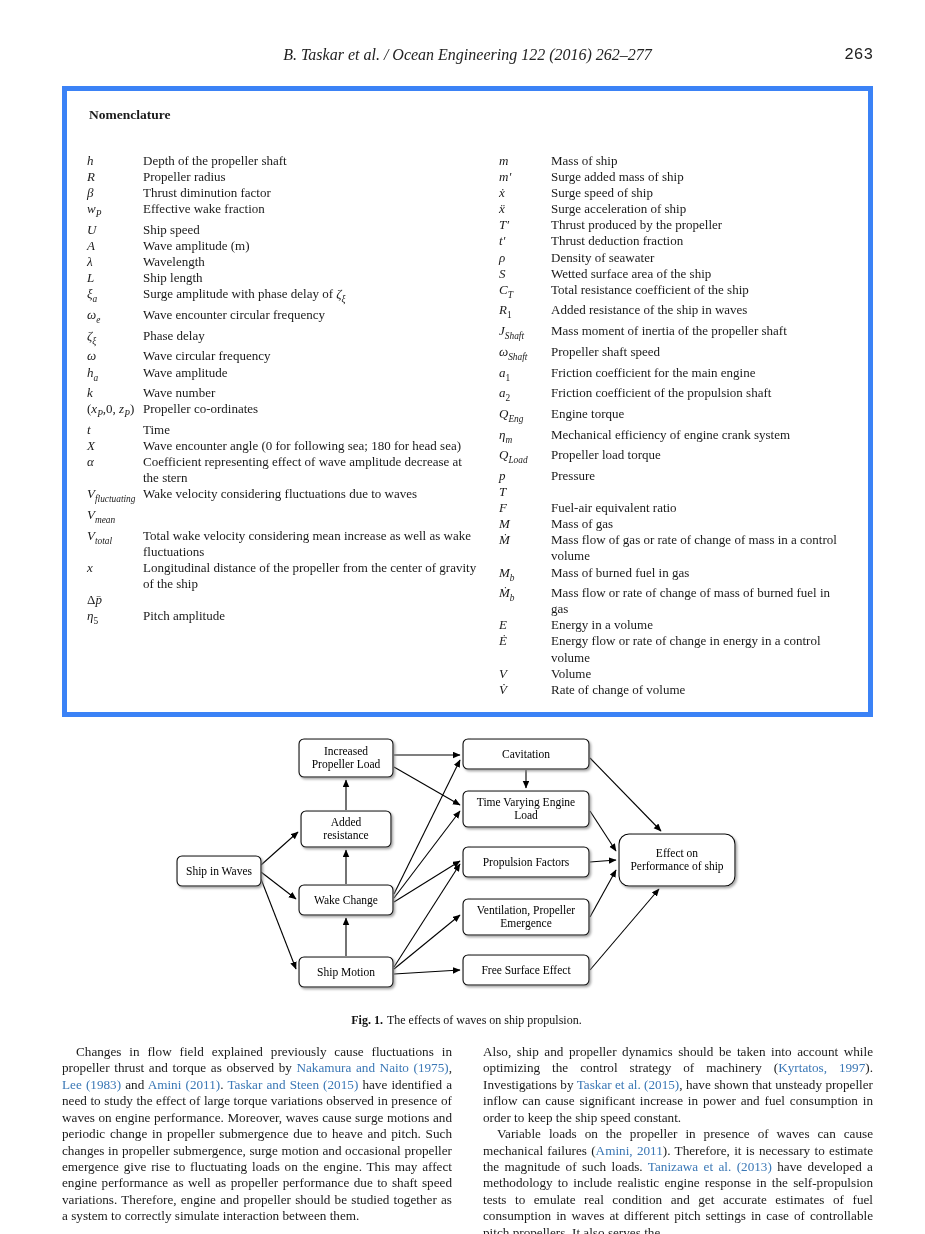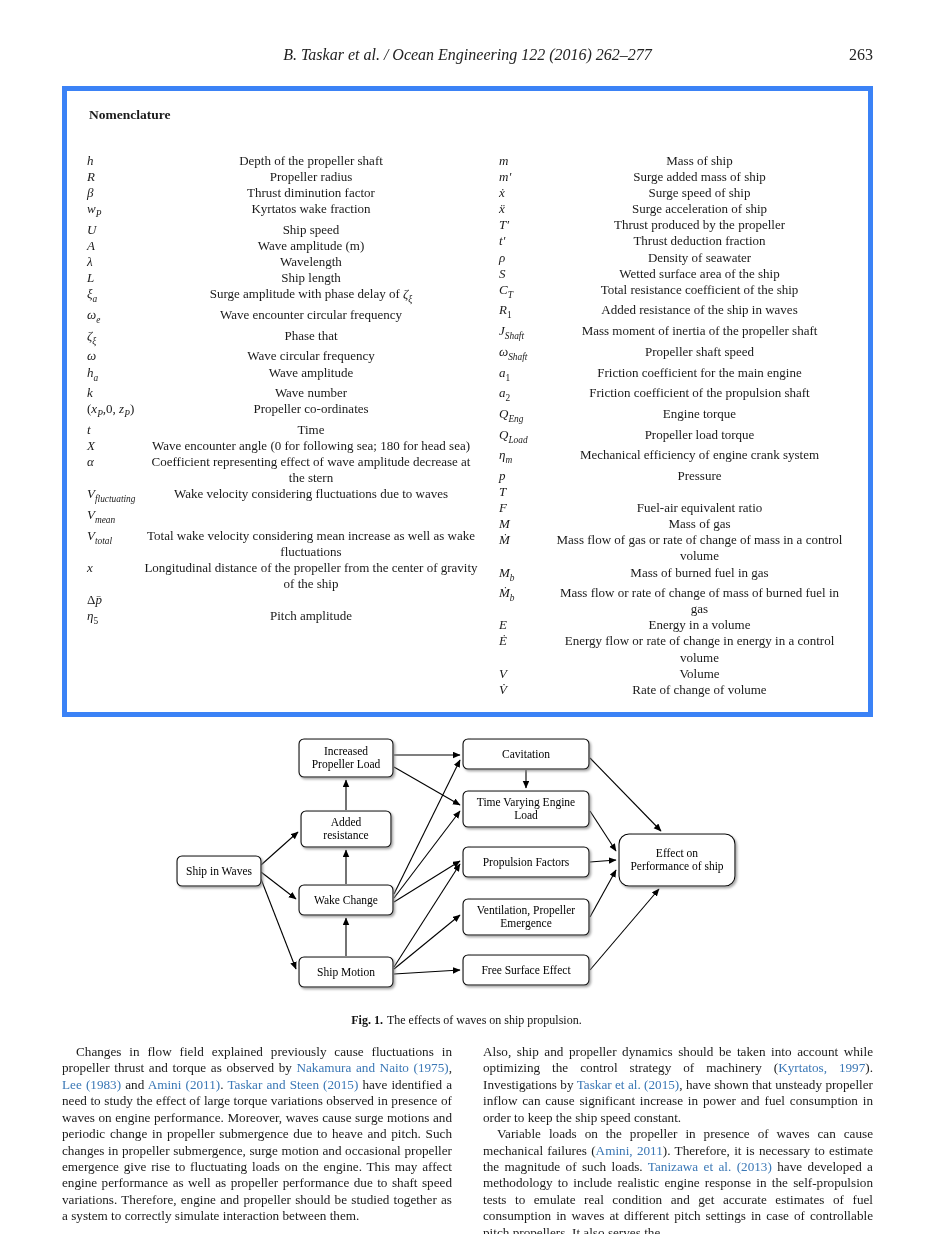--- a/index.html
+++ b/index.html
@@ -6,34 +6,34 @@
   body{
     width:925px;height:1234px;overflow:hidden;background:#ffffff;
     font-family:"Liberation Serif", serif;color:#1a1a1a;
     -webkit-font-smoothing:antialiased;
   }
   
   .running-head{
     margin:46px 52px 0 62px;position:relative;
     font-size:16px;font-style:italic;text-align:center;color:#222;
   }
-  .page-num{position:absolute;right:0;top:0;font-style:normal;}
+  .page-num{position:absolute;right:0;top:0;font-style:normal;font-family:Liberation Mono, monospace;}
   
   .nom-box{
     margin:22px 52px 0 62px;border:5px solid #3b82f6;
     padding:16px 20px 14px 20px;box-sizing:border-box;
   }
   .nom-title{font-weight:bold;font-size:13.5px;margin:0 0 30px 2px;}
   .nom-cols{display:flex;gap:20px;font-size:13px;line-height:16.1px;}
   .nom-col-left{width:392px;flex:0 0 392px;}
   .nom-col-right{flex:1;}
   .nom-row{display:flex;}
   .nom-sym{flex:0 0 56px;white-space:nowrap;}
   .nom-col-right .nom-sym{flex:0 0 52px;}
-  .nom-def{flex:1;text-align:center;}
+  .nom-def{flex:1;}
   sub{font-size:72%;}
   
   .fig-wrap{margin-top:14px;text-align:center;}
   .fig-wrap svg{display:block;margin:0 auto;}
   svg text{font-family:"Liberation Serif", serif;font-size:11.5px;fill:#000;}
   .fig-caption{text-align:center;font-size:12px;margin-top:12px;color:#111;margin-left:8px;}
   .fig-caption b{margin-right:4px;}
   
   .body-cols{
     display:flex;gap:31px;margin:16px 52px 4px 62px;
@@ -63,21 +63,21 @@
         <div class="nom-row">
           <span class="nom-sym"><i>R</i></span>
           <span class="nom-def">Propeller radius</span>
         </div>
         <div class="nom-row">
           <span class="nom-sym"><i>β</i></span>
           <span class="nom-def">Thrust diminution factor</span>
         </div>
         <div class="nom-row">
           <span class="nom-sym"><i>w<sub>P</sub></i></span>
-          <span class="nom-def">Kyrtatos wake fraction</span>
+          <span class="nom-def">Effective wake fraction</span>
         </div>
         <div class="nom-row">
           <span class="nom-sym"><i>U</i></span>
           <span class="nom-def">Ship speed</span>
         </div>
         <div class="nom-row">
           <span class="nom-sym"><i>A</i></span>
           <span class="nom-def">Wave amplitude (m)</span>
         </div>
         <div class="nom-row">
@@ -91,21 +91,21 @@
         <div class="nom-row">
           <span class="nom-sym"><i>ξ<sub>a</sub></i></span>
           <span class="nom-def">Surge amplitude with phase delay of <i>ζ<sub>ξ</sub></i></span>
         </div>
         <div class="nom-row">
           <span class="nom-sym"><i>ω<sub>e</sub></i></span>
           <span class="nom-def">Wave encounter circular frequency</span>
         </div>
         <div class="nom-row">
           <span class="nom-sym"><i>ζ<sub>ξ</sub></i></span>
-          <span class="nom-def">Phase that</span>
+          <span class="nom-def">Phase delay</span>
         </div>
         <div class="nom-row">
           <span class="nom-sym"><i>ω</i></span>
           <span class="nom-def">Wave circular frequency</span>
         </div>
         <div class="nom-row">
           <span class="nom-sym"><i>h<sub>a</sub></i></span>
           <span class="nom-def">Wave amplitude</span>
         </div>
         <div class="nom-row">
@@ -206,26 +206,26 @@
         </div>
         <div class="nom-row">
           <span class="nom-sym"><i>a</i><sub>2</sub></span>
           <span class="nom-def">Friction coefficient of the propulsion shaft</span>
         </div>
         <div class="nom-row">
           <span class="nom-sym"><i>Q<sub>Eng</sub></i></span>
           <span class="nom-def">Engine torque</span>
         </div>
         <div class="nom-row">
+          <span class="nom-sym"><i>η<sub>m</sub></i></span>
+          <span class="nom-def">Mechanical efficiency of engine crank system</span>
+        </div>
+        <div class="nom-row">
           <span class="nom-sym"><i>Q<sub>Load</sub></i></span>
           <span class="nom-def">Propeller load torque</span>
-        </div>
-        <div class="nom-row">
-          <span class="nom-sym"><i>η<sub>m</sub></i></span>
-          <span class="nom-def">Mechanical efficiency of engine crank system</span>
         </div>
         <div class="nom-row">
           <span class="nom-sym"><i>p</i></span>
           <span class="nom-def">Pressure</span>
         </div>
         <div class="nom-row">
           <span class="nom-sym"><i>T</i></span>
         </div>
         <div class="nom-row">
           <span class="nom-sym"><i>F</i></span>

